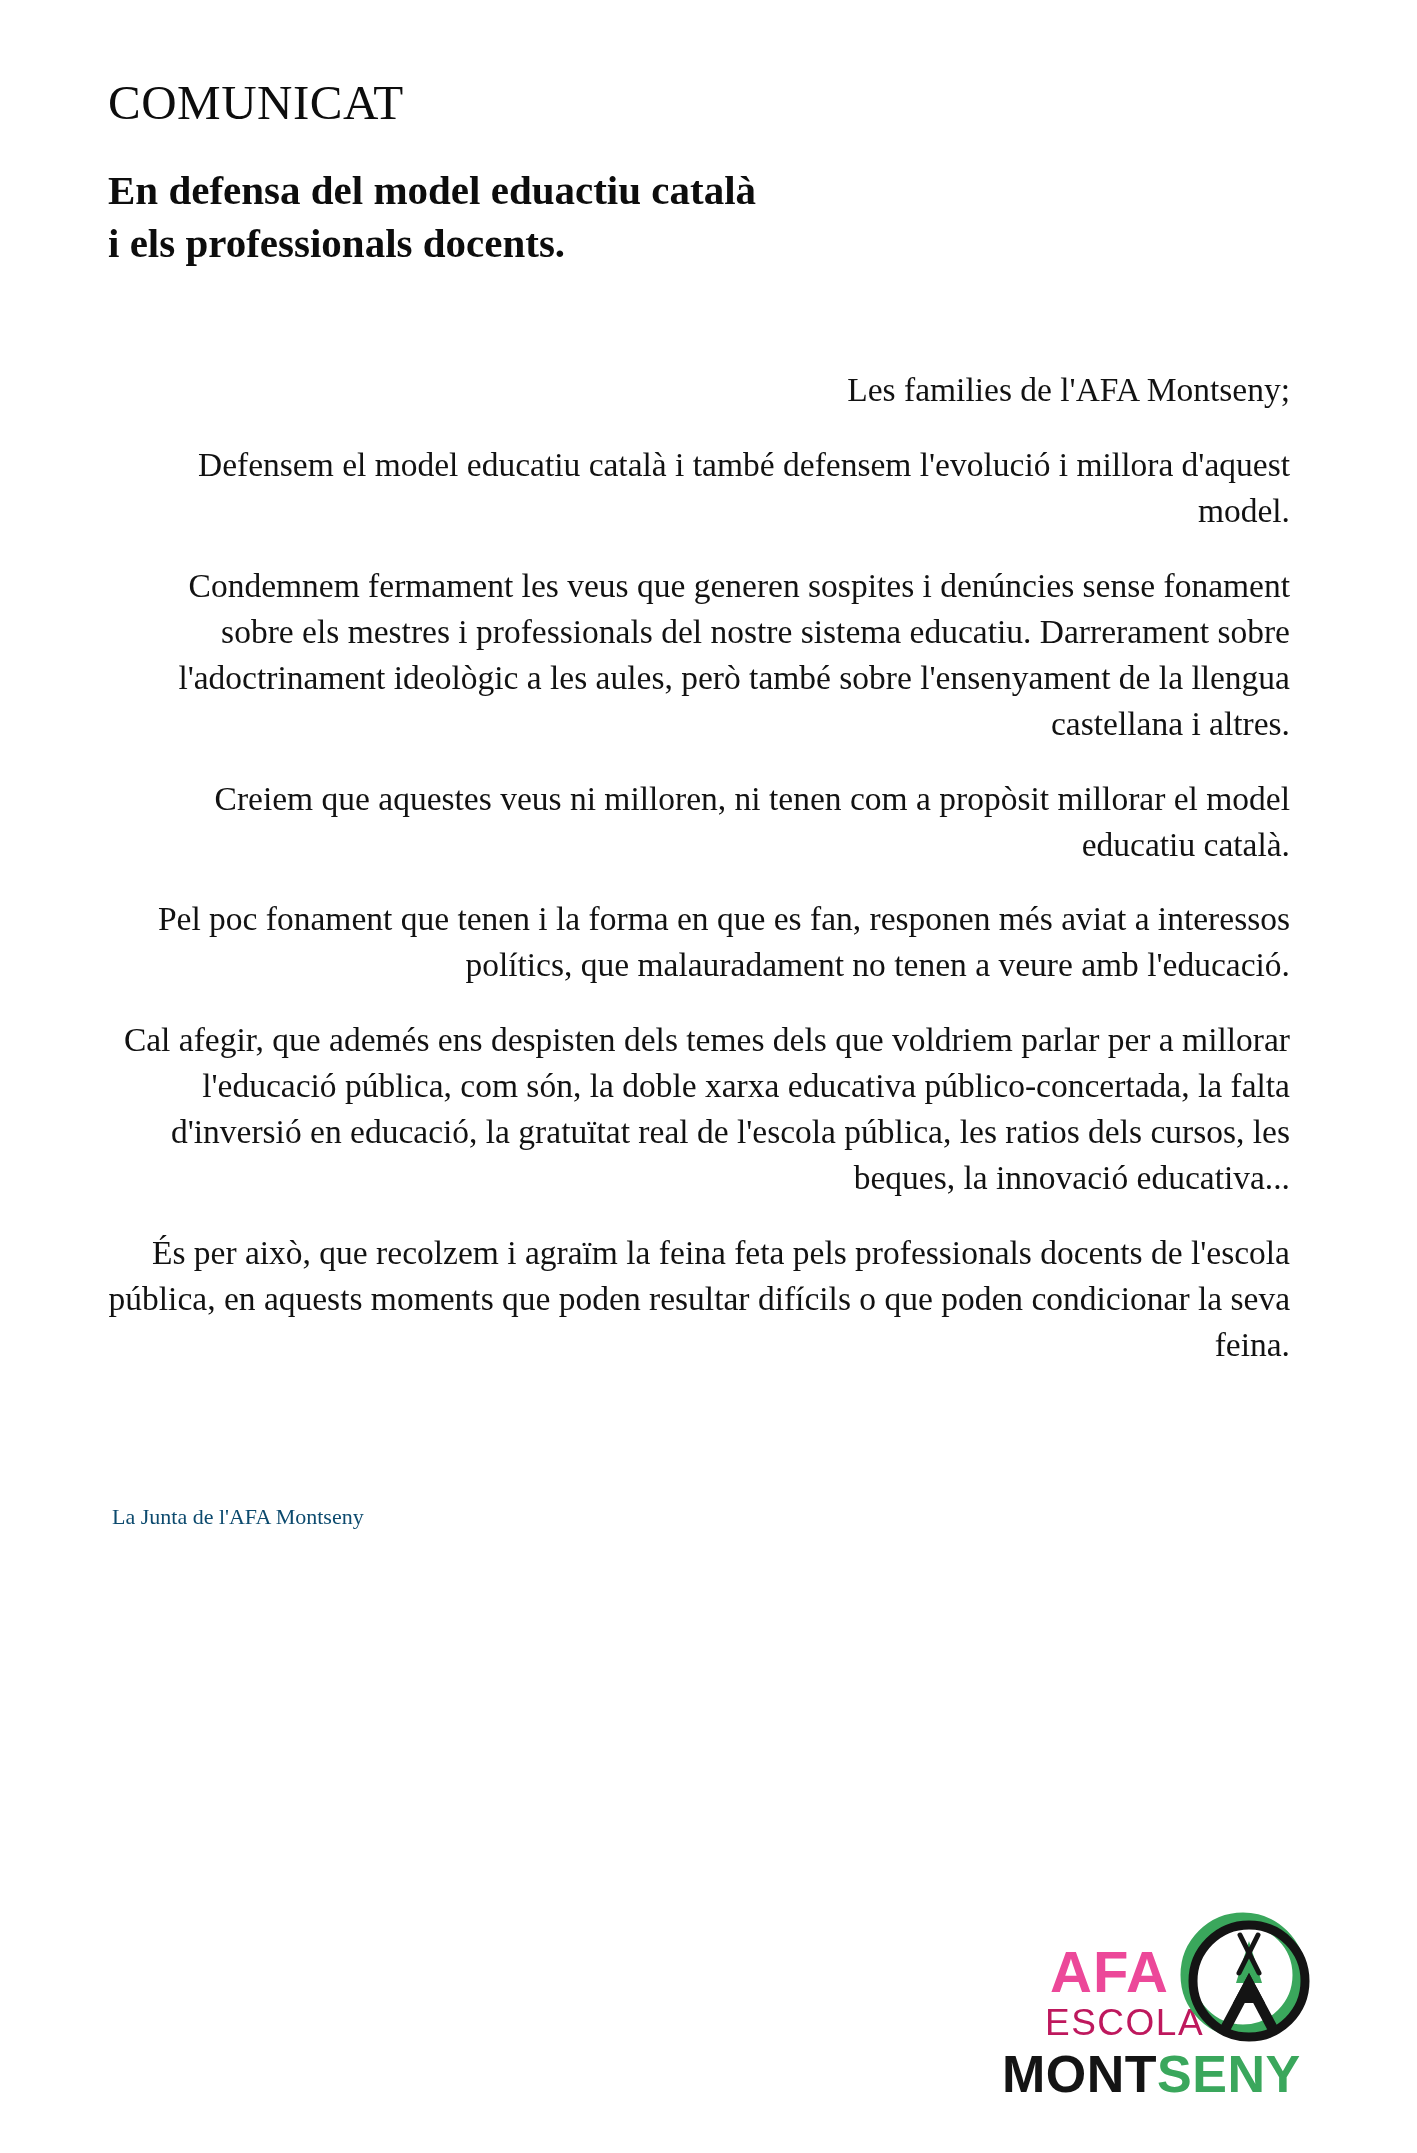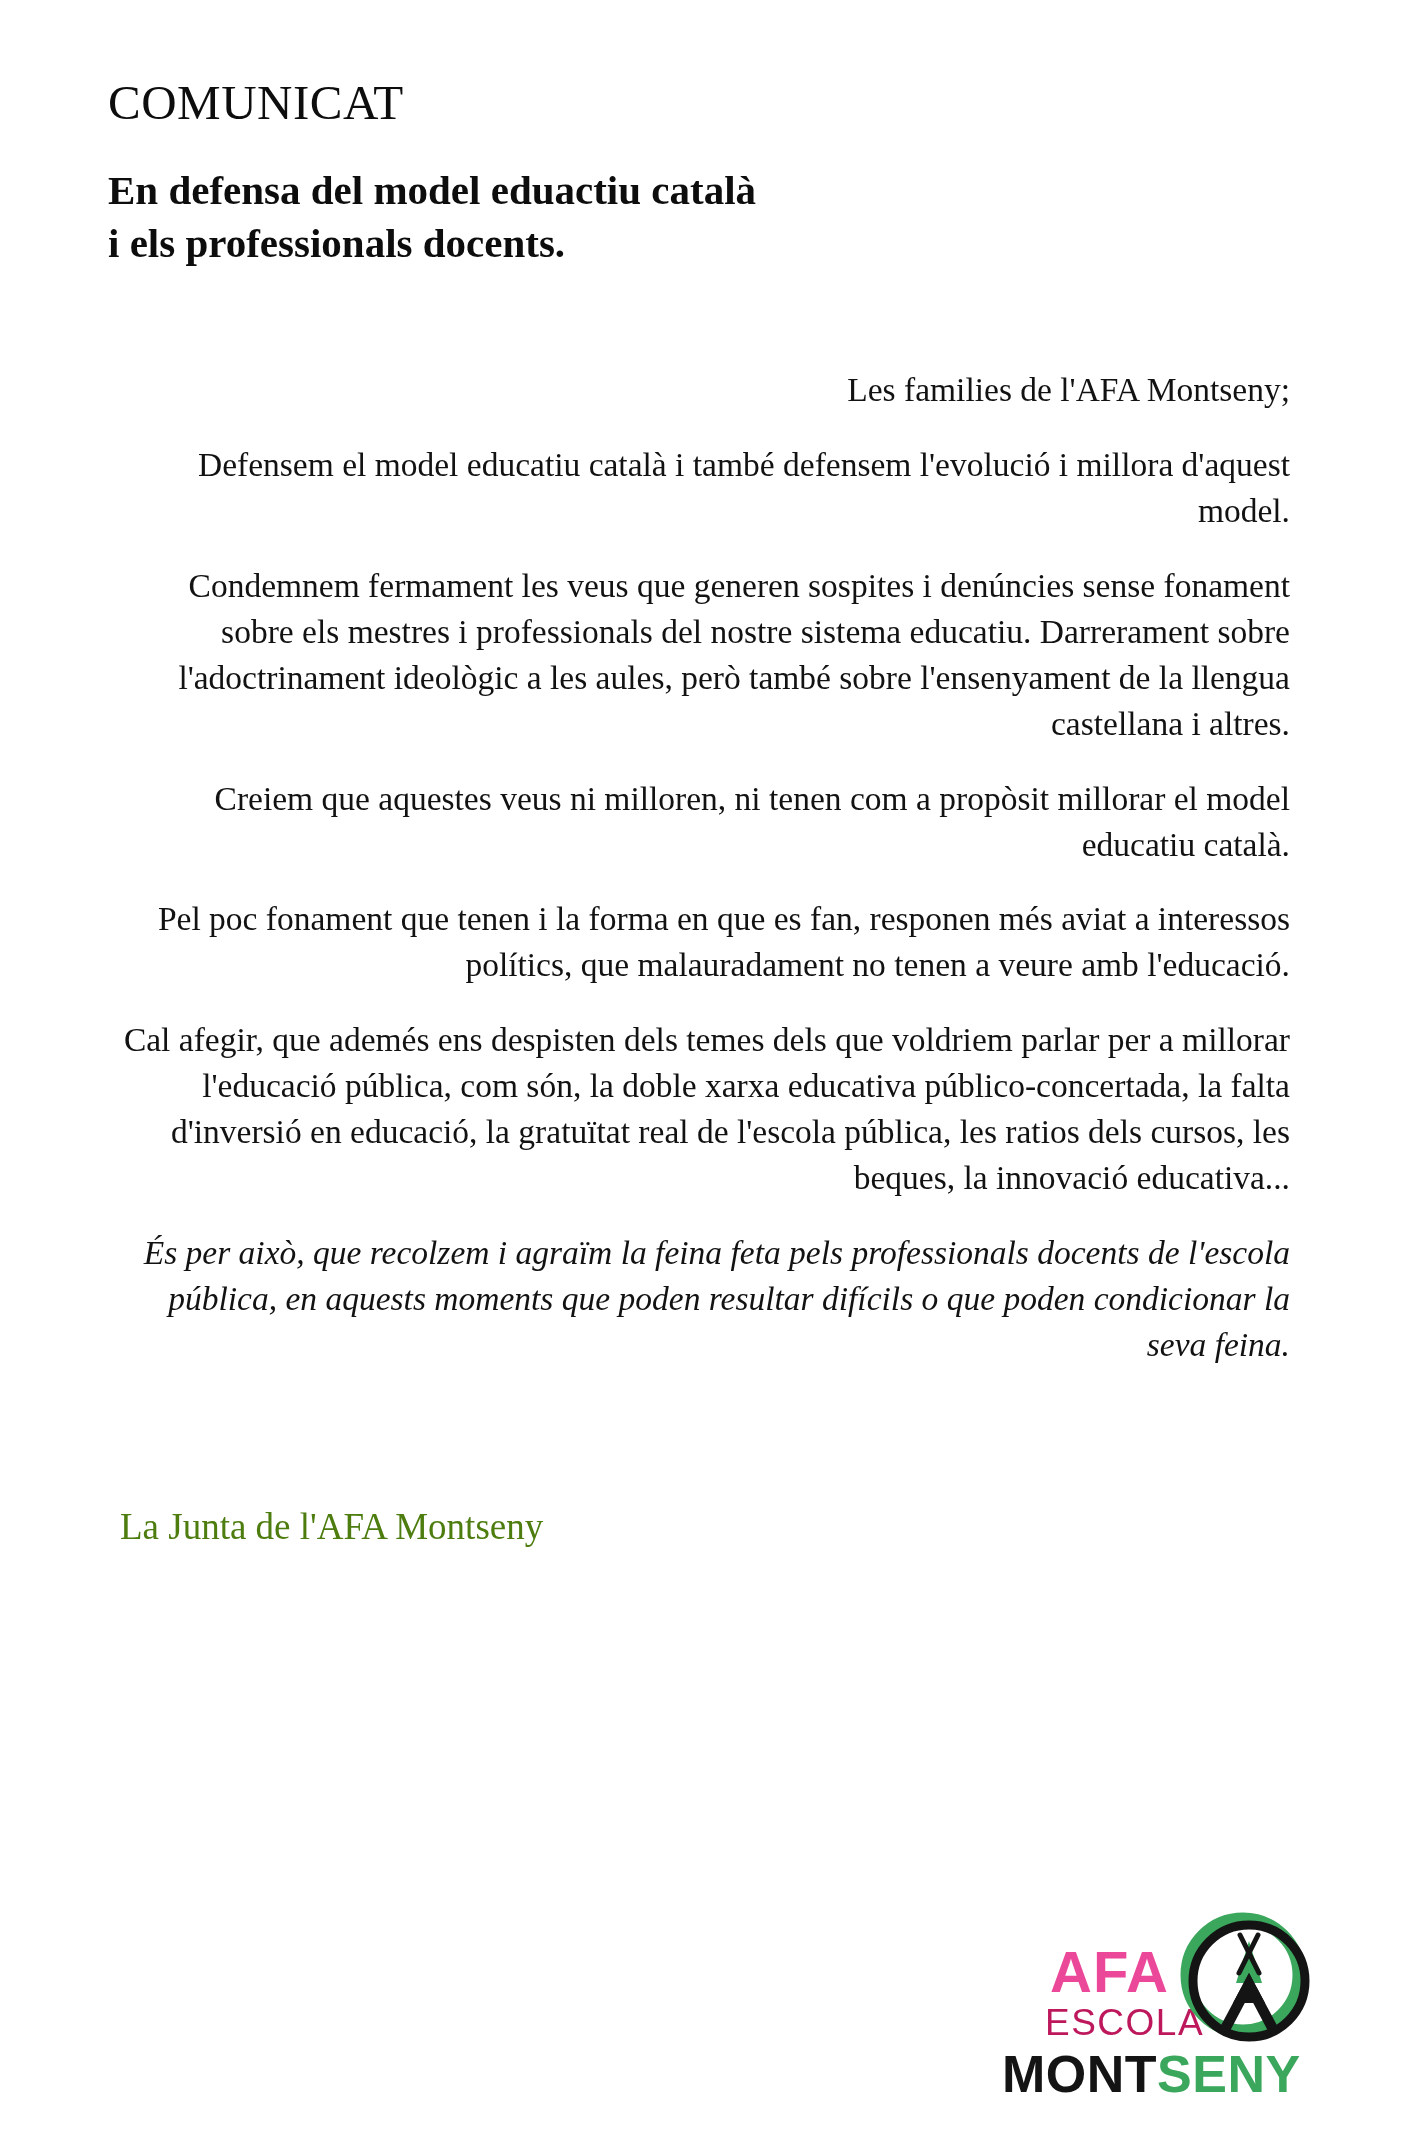--- a/index.html
+++ b/index.html
@@ -52,28 +52,28 @@
     text-align: right;
   }
 
   .body-para {
     margin: 0 0 29px 0;
     font-size: 33.5px;
     line-height: 1.37;
     color: #121212;
     max-width: 1182px;
   }
-  .body-para:last-child { margin-bottom: 16px; font-style: italic; }
+  .body-para:last-child { margin-bottom: 16px; }
 
   .signature {
-    margin: 12px;
+    margin: 4px;
     padding-top: 119px;
-    font-size: 37px;
+    font-size: 22px;
     line-height: 1.37;
-    color: #4d7c0f;
+    color: #0c4a6e;
   }
 
   
   .logo {
     position: absolute;
     left: 1000px;
     top: 1905px;
     width: 330px;
     height: 205px;
     font-family: "Liberation Sans", "DejaVu Sans", sans-serif;

